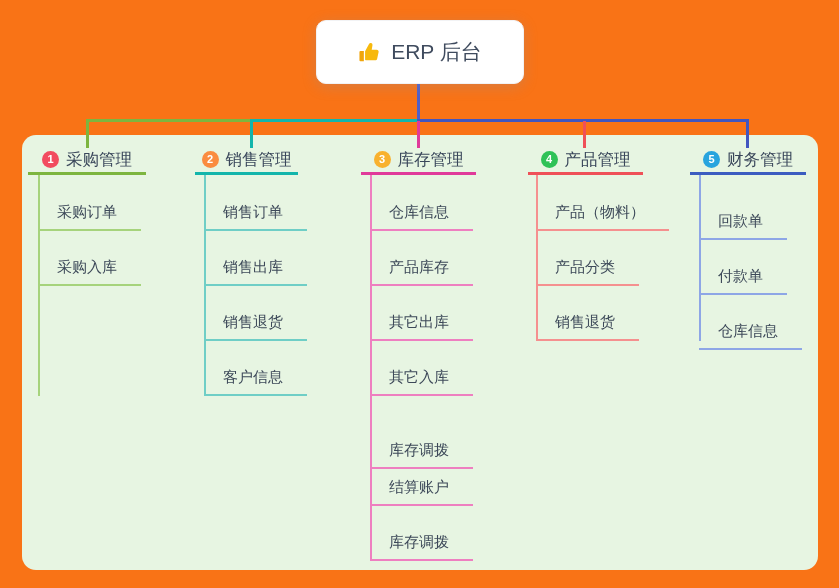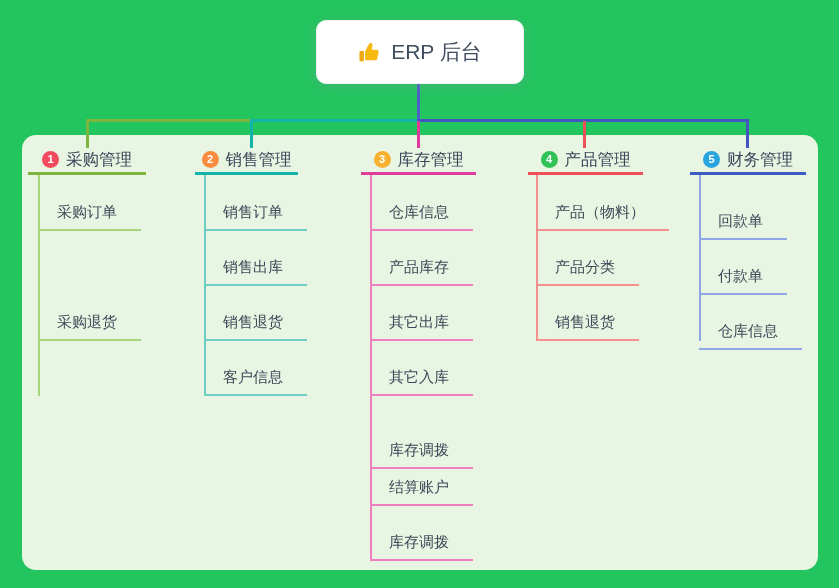--- a/index.html
+++ b/index.html
@@ -1,17 +1,17 @@
 <!DOCTYPE html>
 <html style="--panel: #e7f5e2; --conn: #4156c0; --conn-root: #4f5fc9; --b1: #7db53f; --b1l: #a6d37c; --b1b: #f24b5f; --b2: #13b5ab; --b2l: #6fcec6; --b2b: #fa8c40; --b3: #e03a9a; --b3l: #ee7fc0; --b3b: #f8b12e; --b4: #ef5058; --b4l: #f5908f; --b4b: #2fc257; --b5: #3c5cc0; --b5l: #8ea6e6; --b5b: #28a4de;"><head>
 <meta charset="utf-8">
 <style>
   html,body{margin:0;padding:0;background:#fff;}
   .stage{
-    position:relative;width:839px;height:588px;background:#22c55e;overflow:hidden;
+    position:relative;width:839px;height:588px;background:#f97316;overflow:hidden;
     font-family:"Liberation Sans","DejaVu Sans",sans-serif;
   }
   .panel{
     position:absolute;left:22px;top:135px;width:796px;height:435px;
     border-radius:14px;background:var(--panel,#e7f5e2);z-index:0;
   }
   
   .root{
     position:absolute;left:316px;top:20px;width:206px;height:62px;z-index:3;
     background:#fff;border-radius:10px;border:1px solid #f2f3f5;
@@ -99,21 +99,21 @@
     </span>
     <span>ERP 后台</span>
   </div>
 
   <div class="head b1">
     <span class="badge">1</span>
     <span>采购管理</span>
   </div>
   <div class="trunk b1"></div>
   <div class="child b1 r0">采购订单</div>
-  <div class="child b1 r2">采购退货</div>
+  <div class="child b1 r1">采购入库</div>
 
   <div class="head b2">
     <span class="badge">2</span>
     <span>销售管理</span>
   </div>
   <div class="trunk b2"></div>
   <div class="child b2 r0">销售订单</div>
   <div class="child b2 r1">销售出库</div>
   <div class="child b2 r2">销售退货</div>
   <div class="child b2 r3">客户信息</div>

